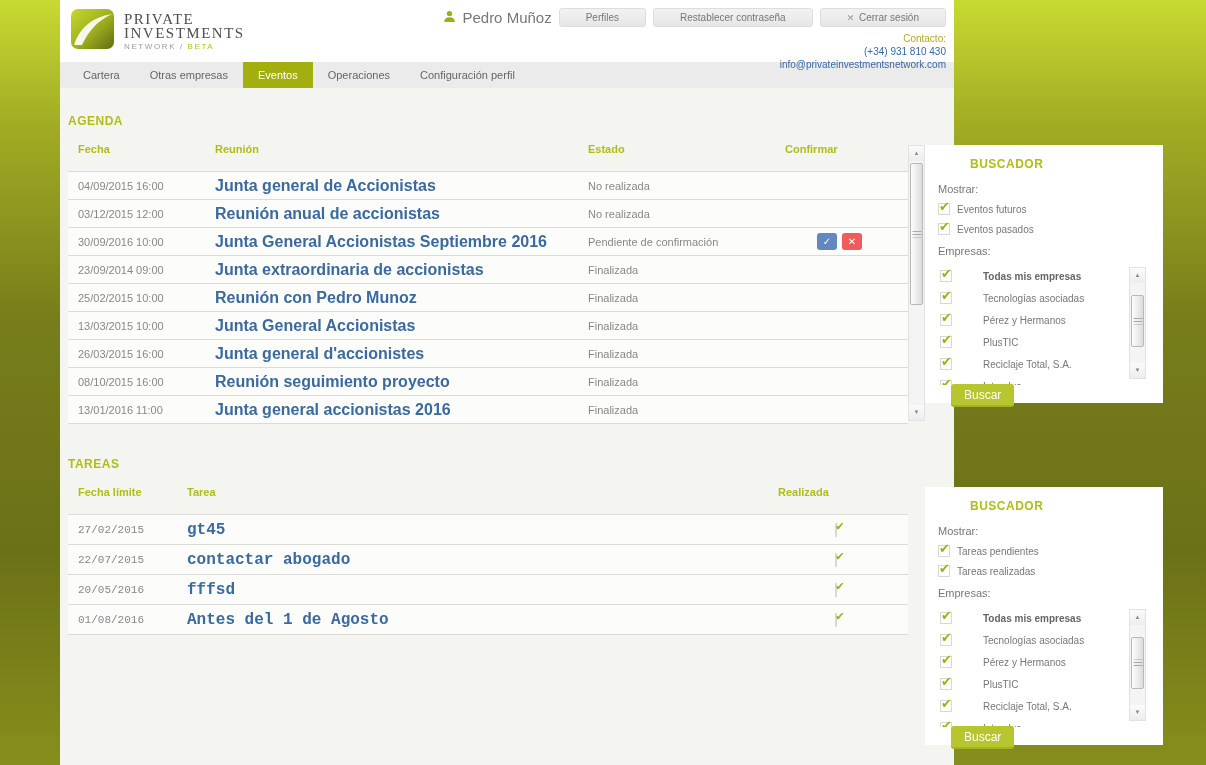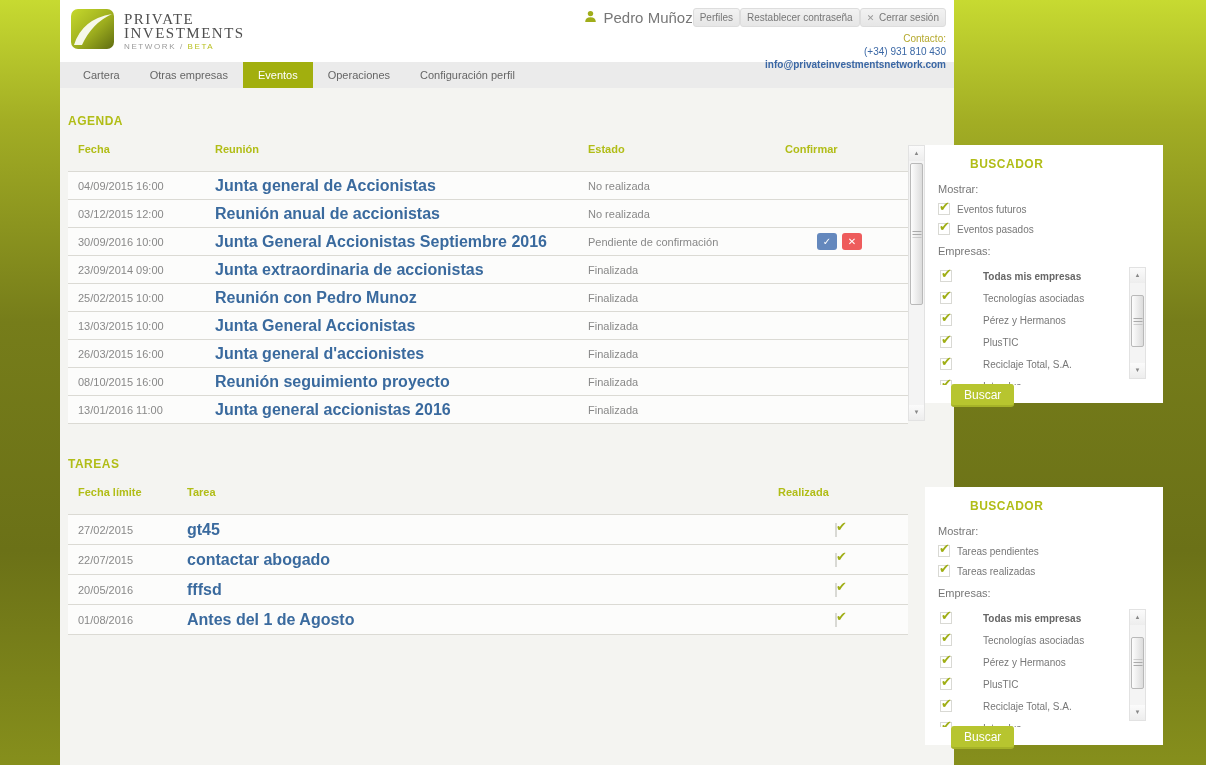--- a/index.html
+++ b/index.html
@@ -16,42 +16,42 @@
   .logo { position:absolute; left:10px; top:7px; display:flex; align-items:flex-start; cursor:pointer; }
   .logo-text { margin-left:8px; font-family:"Liberation Serif", serif; padding-top:5px; }
   .logo-line { font-size:15px; line-height:14px; color:#4f4f4f; letter-spacing:1.5px; }
   .logo-sub { font-family:"Liberation Sans", sans-serif; font-size:8px; letter-spacing:1.6px; color:#9a9a9a; margin-top:2px; }
   .logo-sub .beta { color:#b9c021;margin-top:30px; }
 
   .header-right { position:absolute; right:8px; top:8px; text-align:right; }
   .user-row { display:flex; align-items:center; justify-content:flex-end; }
   .user-name { font-size:15px; color:#777; margin-left:6px; }
   .hbtn { background:linear-gradient(#f2f2f2,#e6e6e6); border:1px solid #ddd; border-radius:3px;
-          font-size:10px; color:#777; padding:3px 6px; cursor:pointer; white-space:nowrap; }
+          font-size:10px; color:#777; padding:3px 26px; margin-left:7px; cursor:pointer; white-space:nowrap; }
   .hbtn .x { color:#999; font-size:9px; margin-right:2px; }
   .contact { font-size:10px; line-height:13px; margin-top:5px; }
   .contact-label { color:#b5a92d; }
   .contact-phone { color:#3a67a5; }
-  .contact-email { color:#3a67a5; text-decoration:none; cursor:pointer;font-weight:bold; }
+  .contact-email { color:#3a67a5; text-decoration:none; cursor:pointer; }
 
   
   .tabbar { background:#ebebeb; height:26px; display:flex; padding-left:8px; }
   .tab { line-height:26px; padding:0 15px; font-size:11px; color:#666; cursor:pointer; }
   .tab.active { background:#a2af0e; color:#fff; }
 
   
   .main { position:relative; background:#f4f4f1; height:677px; }
   .section-title { position:absolute; left:8px; color:#b1bd17; font-weight:bold; font-size:12px; letter-spacing:0.5px; }
 
   .dtable { position:absolute; left:8px; width:840px; font-size:11px; }
   .thead { display:flex; color:#b1bd17; font-weight:bold; height:14px; margin-bottom:14px; }
   .tbody { border-top:1px solid #dbdad4; }
   .trow { display:flex; align-items:center; border-bottom:1px solid #dbdad4; background:#fcfcfb; }
   .a-row { height:28px; }
-  .t-row { height:30px; }
+  .t-row { height:30px;font-family:Liberation Mono, monospace; }
   .col-fecha { width:147px; padding-left:10px; }
   .col-reunion { width:373px; }
   .col-estado { width:197px; }
   .col-confirmar { flex:1; }
   .tc-fecha { width:119px; padding-left:10px; }
   .tc-tarea { width:591px; }
   .tc-realizada { width:130px; }
   .cell-date { color:#888; }
   .cell-link { color:#3a6a9e; font-weight:bold; font-size:16px; text-decoration:none; cursor:pointer; }
   .cell-estado { color:#888; }

